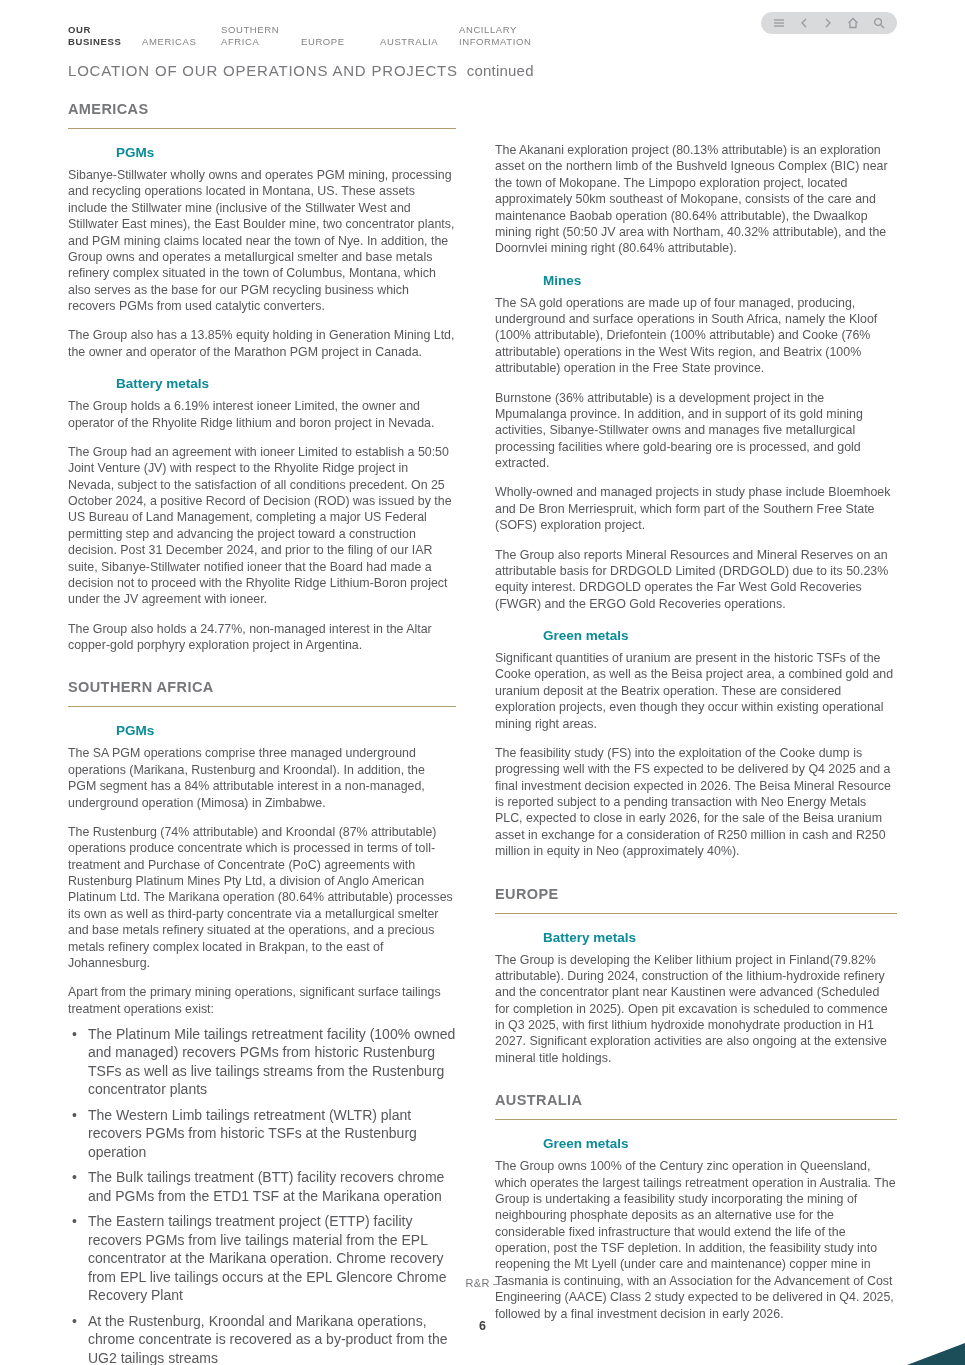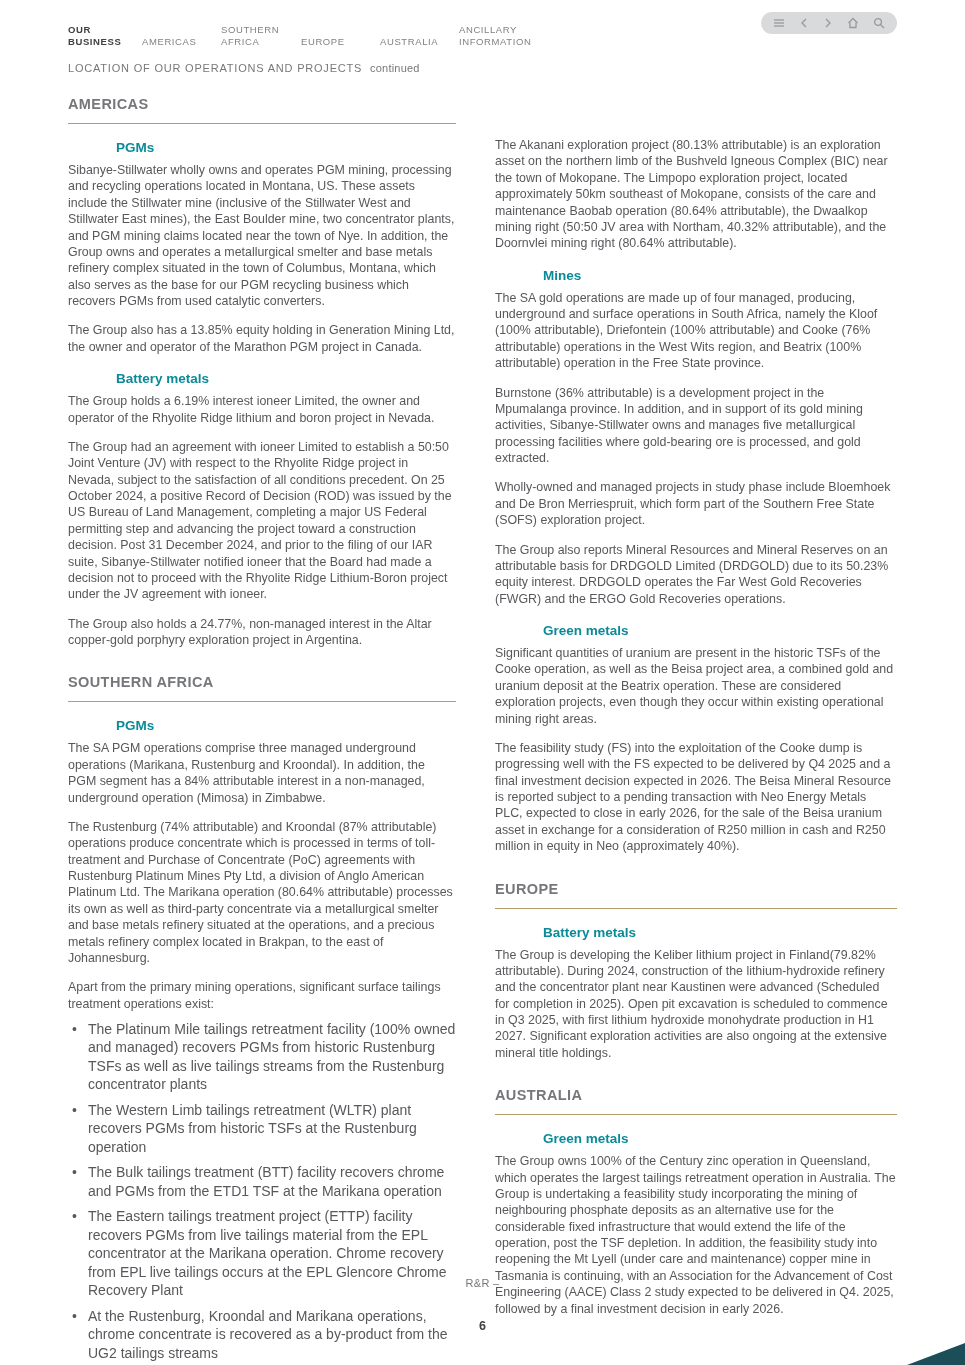--- a/index.html
+++ b/index.html
@@ -28,21 +28,21 @@
     margin-top:-2px;
     background:#d9dadb; border-radius:11px;
     height:22px; padding:0 12px;
     display:flex; align-items:center; gap:14px;
     color:#97999c;
   }
   .tool { display:flex; align-items:center; cursor:pointer; }
   .tool svg { display:block; }
 
   
-  .subtitle { margin-top:14px; font-size:11px; letter-spacing:.8px; color:#77787b; }
+  .subtitle { margin-top:14px; font-size:15px; letter-spacing:.8px; color:#77787b; }
   .subtitle .main { text-transform:uppercase; }
   .subtitle .cont { letter-spacing:.2px; margin-left:4px; }
 
   
   .columns { display:flex; gap:39px; margin-top:22px; }
   .col { flex:0 0 auto; }
   .col.left  { width:388px; }
   .col.right { width:402px; padding-top:41px; }
 
   h2.section {

